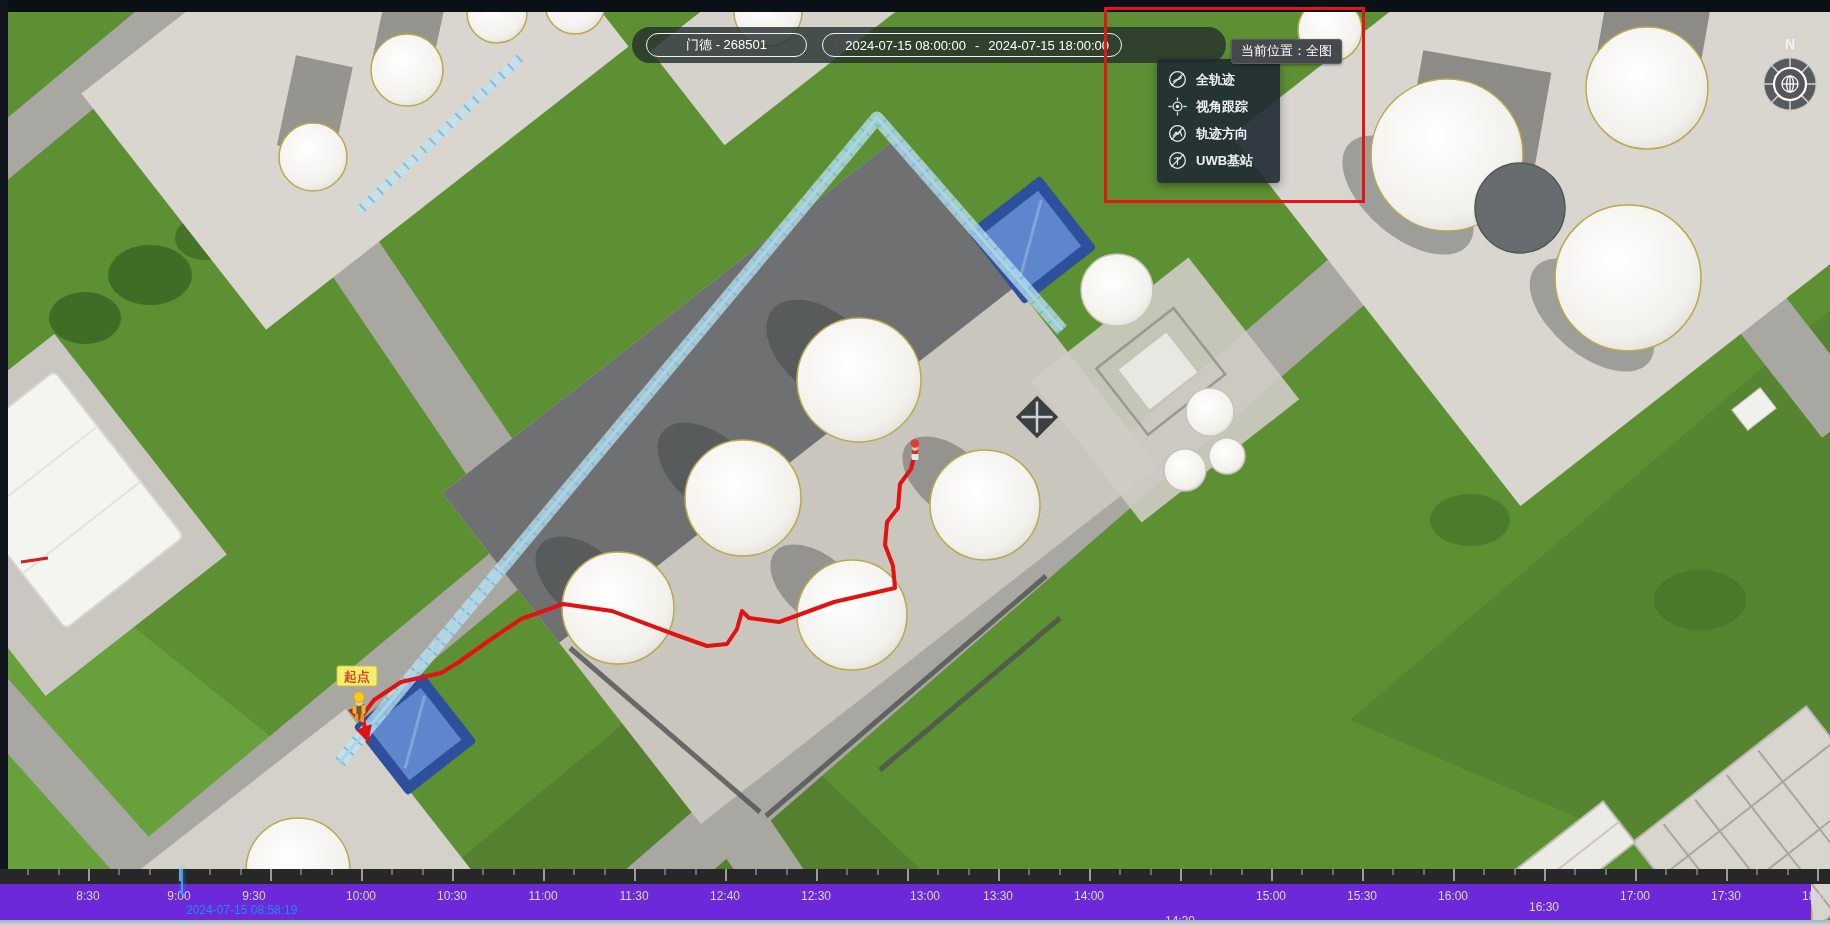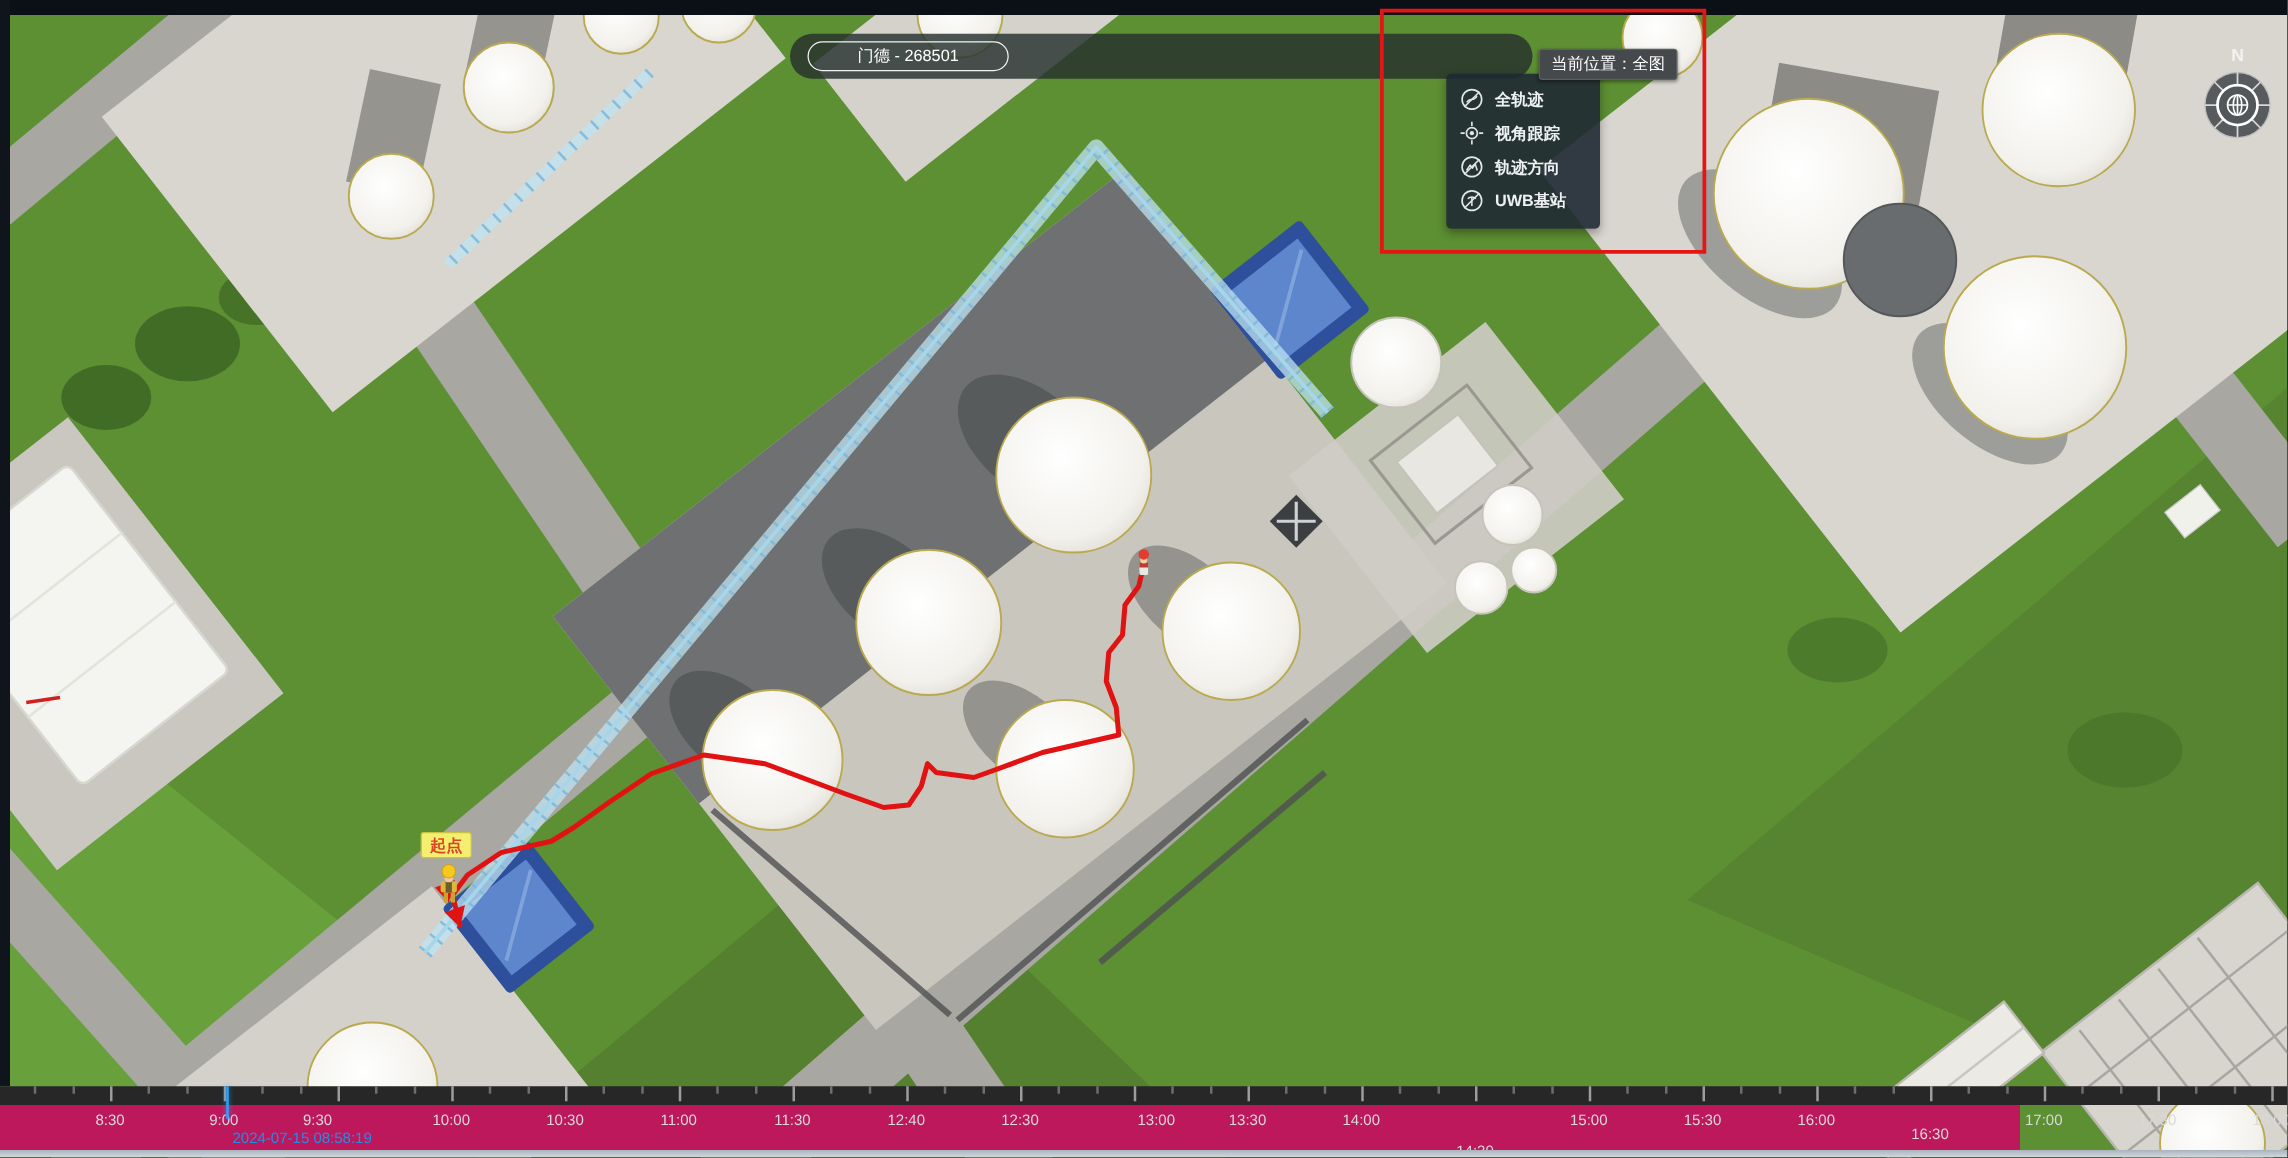--- a/index.html
+++ b/index.html
@@ -30,21 +30,21 @@
     border-radius:4px;padding:7px 0 9px;box-shadow:0 3px 8px rgba(0,0,0,.35);}
   .dd-item{display:flex;align-items:center;gap:8px;height:27px;padding:0 8px 0 10px;cursor:pointer;color:#eef1f3;font-size:13px;font-weight:600;}
   
   .annotation-rect{position:absolute;left:1104px;top:7px;width:255px;height:190px;border:3px solid #e31515;z-index:14;pointer-events:none;}
   
   .compass{position:absolute;left:1754px;top:32px;z-index:9;cursor:pointer;}
   
   .footer-ruler{position:absolute;left:0;top:869px;width:1830px;height:15px;background:#272727;z-index:6;}
   .tick{position:absolute;top:0;width:2px;height:6px;background:#6e6e6e;}
   .tick.major{height:12px;background:#9c9c9c;}
-  .footer-bar{position:absolute;left:0;top:884px;width:1616px;height:36px;background:#be185d;z-index:6;}
+  .footer-bar{position:absolute;left:0;top:884px;width:1811px;height:36px;background:#6d28d9;z-index:6;}
   .tick-label{position:absolute;top:5px;transform:translateX(-50%);color:#d9d9d9;font-size:12px;white-space:nowrap;}
   .playhead{position:absolute;left:181px;top:869px;width:2px;height:26px;background:#2ba1f7;z-index:8;
     box-shadow:0 0 4px rgba(43,161,247,.8);cursor:ew-resize;}
   .current-time{position:absolute;left:186px;top:903px;color:#1f8fe8;font-size:12px;z-index:8;white-space:nowrap;}
   .footer-strip{position:absolute;left:0;top:920px;width:1830px;height:6px;z-index:6;background:linear-gradient(#aab3bc,#d3dae0);}
   svg{display:block;}
 </style>
 </head>
 <body>
 
@@ -242,20 +242,30 @@
 
   <line x1="21" y1="562" x2="48" y2="558" stroke="#cf1f1f" stroke-width="3"></line>
 </svg>
 
 <div class="top-strip"></div>
 <div class="left-strip"></div>
 
 <div class="toolbar">
   <div class="pill person">
     <span class="t">门德 - 268501</span>
+  </div>
+  <div class="pill time">
+    <svg width="18" height="18" viewBox="0 0 22 22">
+      <circle cx="11" cy="11" r="8" fill="none" stroke="#fff" stroke-width="1.6"></circle>
+      <line x1="11" y1="6.5" x2="11" y2="11" stroke="#fff" stroke-width="1.6" stroke-linecap="round"></line>
+      <line x1="11" y1="11" x2="14.5" y2="12.5" stroke="#fff" stroke-width="1.6" stroke-linecap="round"></line>
+    </svg>
+    <span class="t">2024-07-15 08:00:00</span>
+    <span class="t">-</span>
+    <span class="t">2024-07-15 18:00:00</span>
   </div>
 </div>
 
 <button class="iconbtn locate-btn">
   <svg width="24" height="24" viewBox="0 0 24 24">
     <circle cx="12" cy="12" r="9.5" fill="none" stroke="#f2f4f3" stroke-width="1.7"></circle>
     <circle cx="12" cy="12" r="4.2" fill="none" stroke="#f2f4f3" stroke-width="1.7"></circle>
     <path d="M16.2,12 a4.2,4.2 0 0 0 -1.2,-3" fill="none" stroke="#f2f4f3" stroke-width="1.7" stroke-linecap="round"></path>
   </svg>
 </button>

